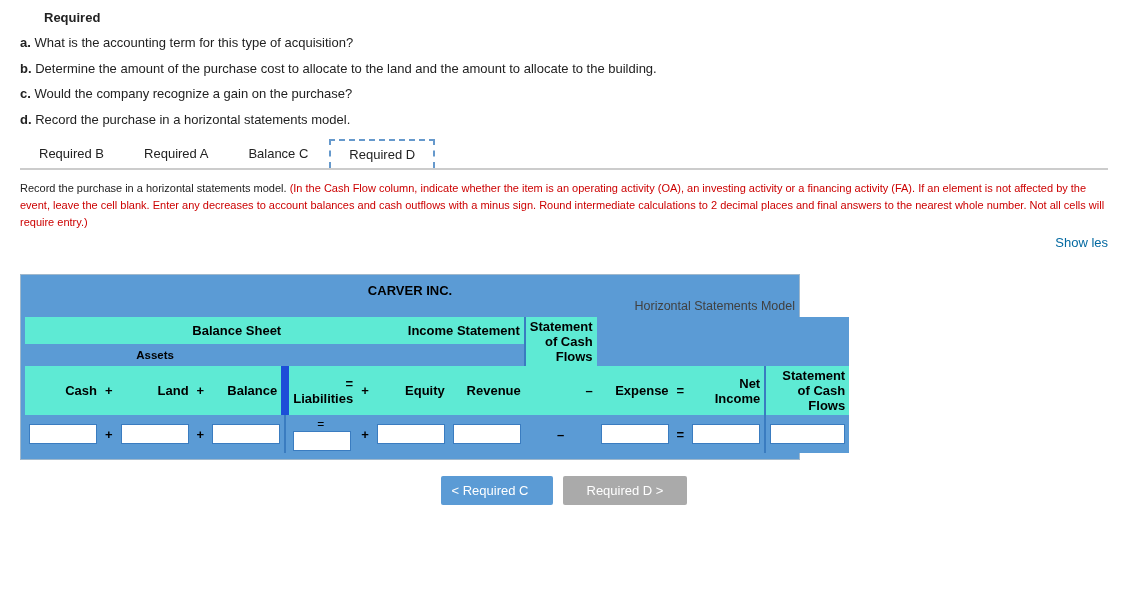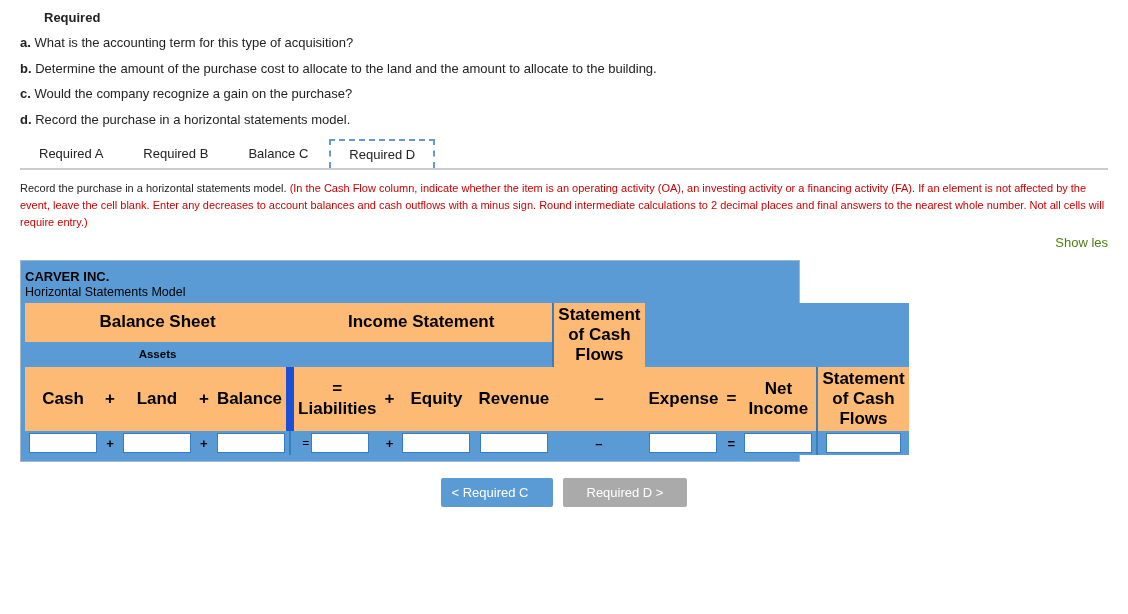--- a/index.html
+++ b/index.html
@@ -64,44 +64,44 @@
       font-size: 11px;
       margin: 10px 0 4px 0;
       line-height: 1.55;
       color: #cc0000;
     }
     .instructions span.black {
       color: #222;
     }
     .show-les {
       text-align: right;
-      color: #4d7c0f;
-      font-size: 13px;
-      margin-bottom: 10px;
+      color: #0369a1;
+      font-size: 13px;
+      margin-bottom: 24px;
       cursor: pointer;
     }
     .table-wrapper {
       border: 1px solid #a0b8cc;
       background: #5b9bd5;
       padding: 4px 4px 6px 4px;
       display: inline-block;
       width: 780px;
     }
     .company-name {
-      text-align: left;
+      text-align: center;
       font-weight: bold;
       color: #000;
       font-size: 13px;
       background: #5b9bd5;
       padding: 4px 0 1px 0;
     }
     .model-title {
-      text-align: left;
+      text-align: right;
       font-size: 12.5px;
-      color: #000000;
+      color: #404040;
       background: #5b9bd5;
       padding-bottom: 4px;
     }
     .stmt-table {
       width: 100%;
       border-collapse: collapse;
       font-size: 12px;
       background: #5b9bd5;
     }
     .stmt-table td, .stmt-table th {
@@ -165,24 +165,24 @@
     .nav-btn-prev {
       background: #5b9bd5;
       color: #fff;
       padding-left: 11px;
     }
     .nav-btn-next {
       background: #aaa;
       color: #fff;
     }
     .header-row td {
-      font-size: 17px;
-      font-weight: bold;
-      text-align: center;
-      background: #fdba74;
+      font-size: 13px;
+      font-weight: bold;
+      text-align: right;
+      background: #5eead4;
     }
     .input-row td {
       background: #5b9bd5;
     }
     .assets-label {
       font-weight: bold;
     }
     .subheader-row td {
       font-size: 11.5px;
       background: #5b9bd5;
@@ -209,22 +209,22 @@
     <b>c.</b>
     <span>Would the company recognize a gain on the purchase?</span>
   </div>
   <div class="question-item">
     <b>d.</b>
     <span>Record the purchase in a horizontal statements model.</span>
   </div>
 
 
   <div class="tabs-row">
+    <div class="tab">Required B</div>
     <div class="tab">Required A</div>
-    <div class="tab">Required B</div>
     <div class="tab">Balance C</div>
     <div class="tab active">Required D</div>
   </div>
 
   <div class="instructions">
     <span class="black">Record the purchase in a horizontal statements model.</span><span> (In the Cash Flow column, indicate whether the item is an operating activity (OA), an investing activity or a financing activity (FA). If an element is not affected by the event, leave the cell blank. Enter any decreases to account balances and cash outflows with a minus sign. Round intermediate calculations to 2 decimal places and final answers to the nearest whole number. Not all cells will require entry.)</span>
   </div>
 
   <div class="show-les">Show les</div>
 

